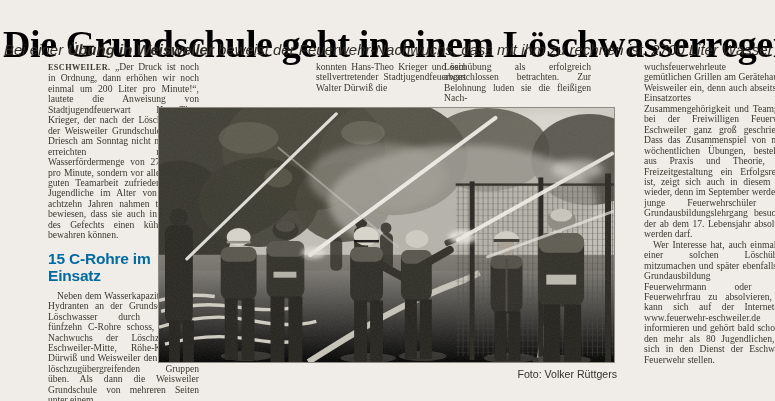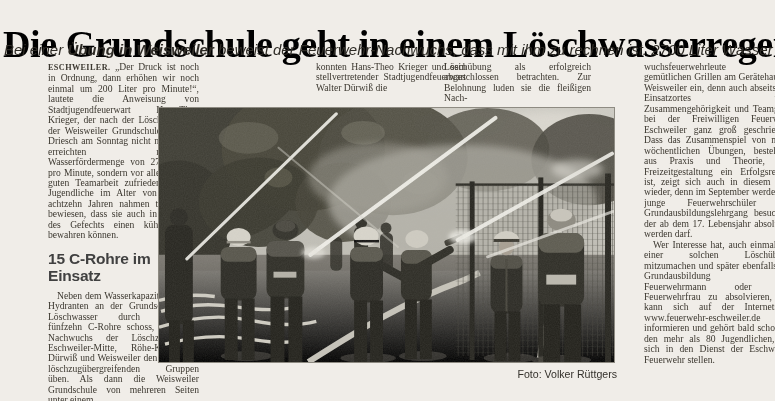--- a/index.html
+++ b/index.html
@@ -38,21 +38,21 @@
   .col p.indent{text-indent:9px;}
   #col1{left:19px;width:151px;height:339px;margin-left:29px;}
   #col2{left:160px;width:151px;height:42px;}
   #col3{left:316px;width:150px;height:42px;}
   #col4{left:444px;width:147px;height:42px;}
   #col5{left:644px;width:148px;height:339px;}
   .dateline{font-weight:bold;font-size:8.2px;letter-spacing:.4px;text-transform:uppercase;}
   .sec-head{
     font-family:"Liberation Sans", sans-serif;
     font-weight:bold;font-size:15.5px;line-height:17px;
-    color:#404040;margin:9px 0 7px 0;text-align:left;letter-spacing:-0.2px;
+    color:#0369a1;margin:9px 0 7px 0;text-align:left;letter-spacing:-0.2px;
   }
 
   
   .photo{
     position:absolute;left:158px;top:107px;width:457px;height:256px;
     border:1px solid #8e8b82;box-sizing:border-box;background:#bdbbb2;
   }
   .photo svg{display:block;width:100%;height:100%;}
 
   .caption{

